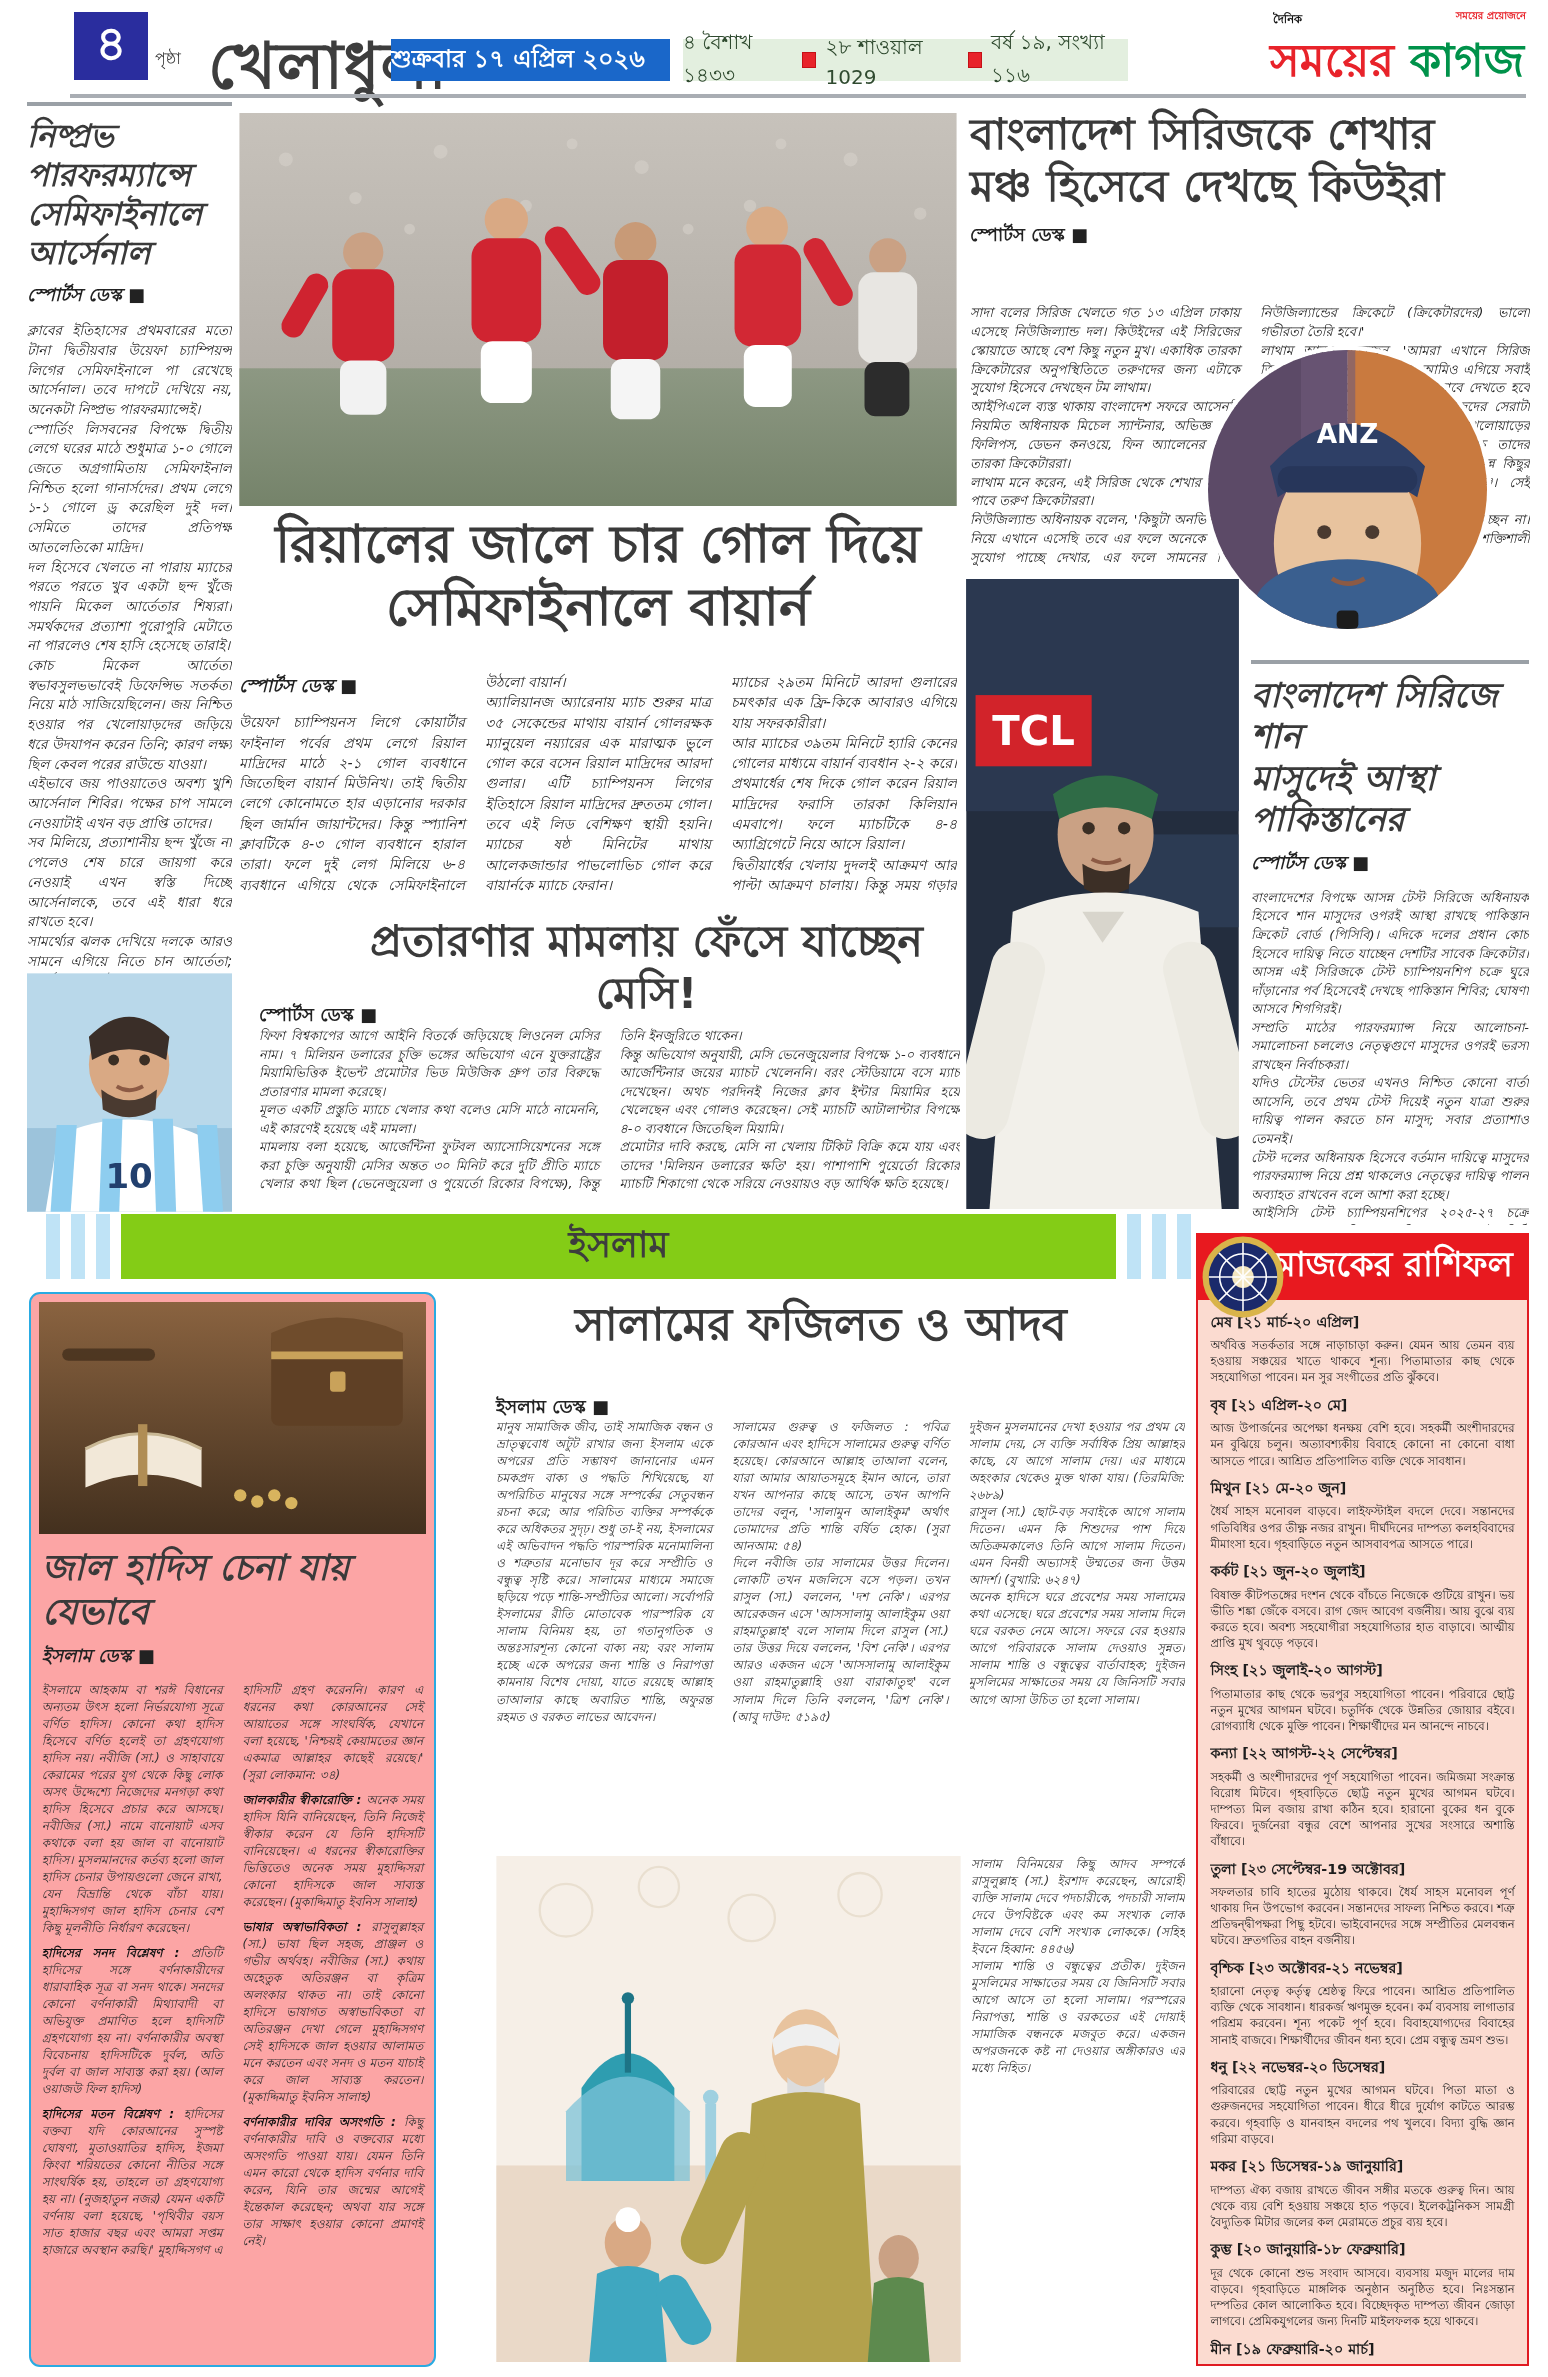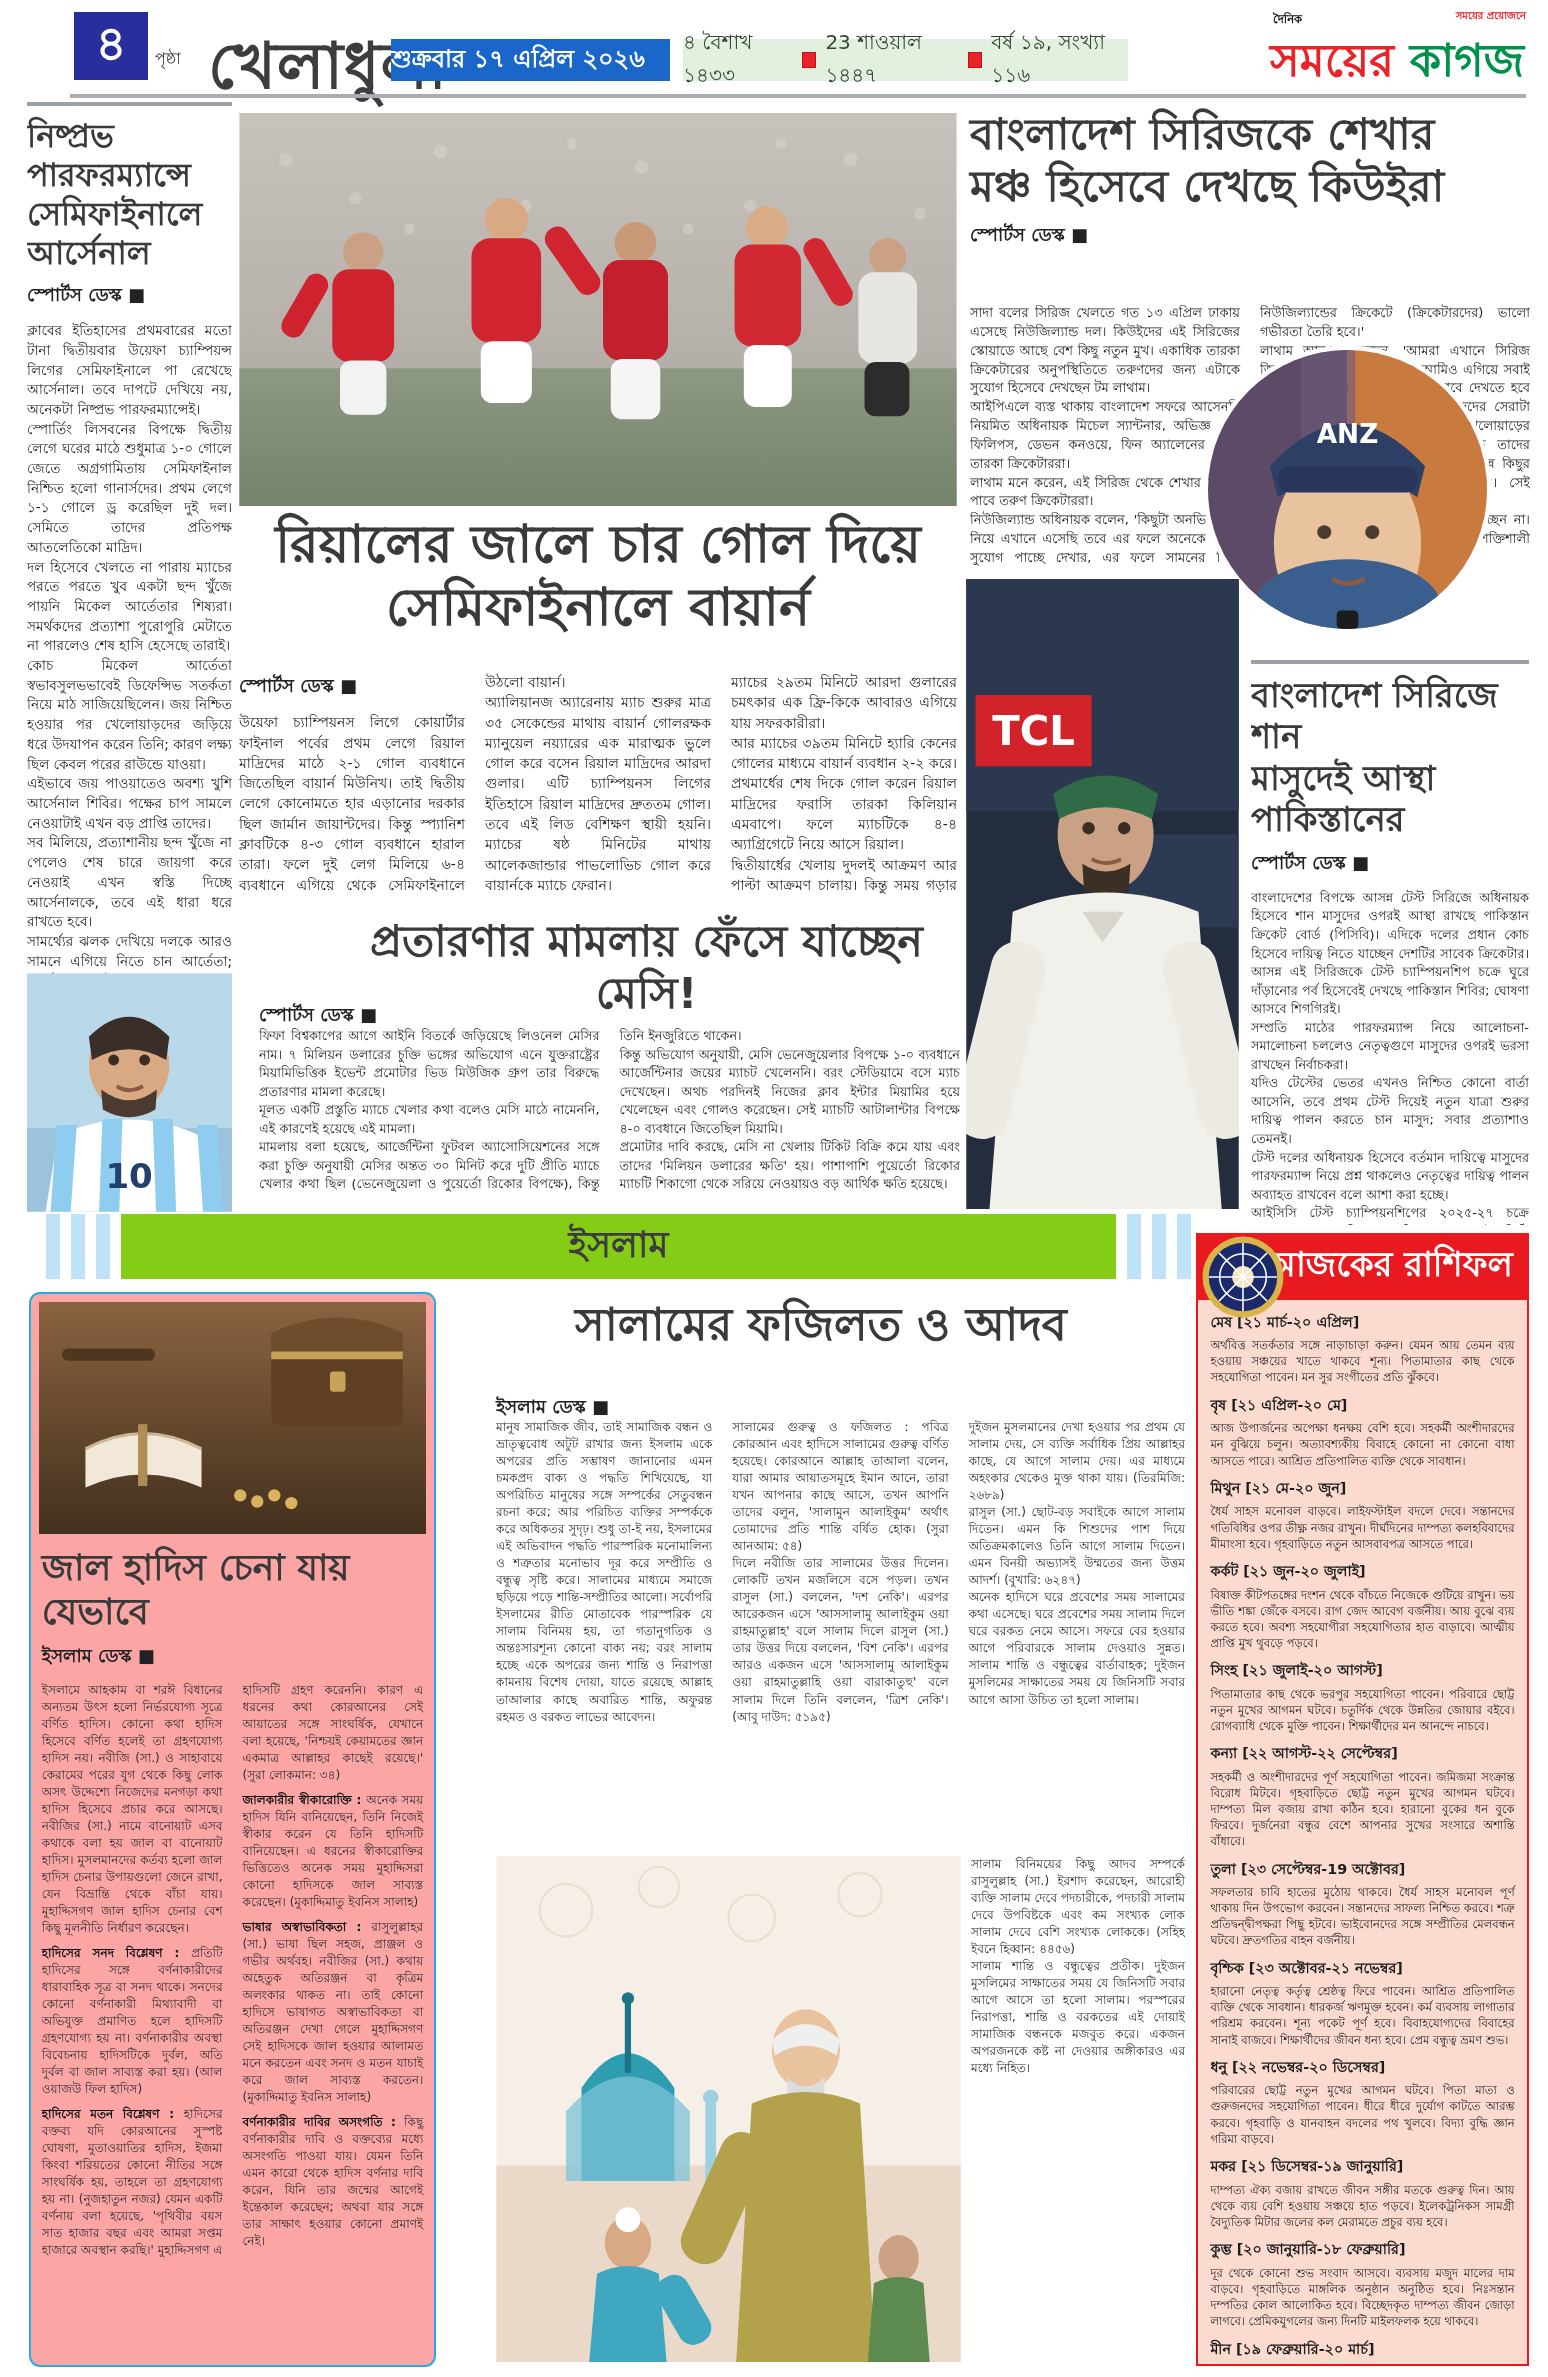--- a/index.html
+++ b/index.html
@@ -23,21 +23,21 @@
   .logo-tag{position:absolute;right:0;top:1.5px;font-size:10px;font-weight:bold;color:#e8232a;}
   .logo-main{position:absolute;left:0;top:20px;font-size:45px;font-weight:bold;white-space:nowrap;}
   .logo-red{color:#e8232a;} .logo-green{color:#00924a;}
   .header-rule{left:70px;top:94px;width:1456px;height:3.9px;background:#a9adb3;}
   
   .hl{font-weight:bold;color:#3a3a3a;line-height:1.22;}
   .byline{font-weight:bold;font-size:18px;color:#222;margin:7.7px 0 9.3px 0;}
   .body-txt{font-size:14px;line-height:1.45;color:#222;}
   .cols2{column-count:2;column-gap:20px;}
   .cols3{column-count:3;column-gap:20px;}
-  .clip{overflow:hidden;}
+  .clip{overflow:hidden;font-style:italic;}
   .topbar{border-top:4.6px solid #9aa0a6;padding-top:11px;}
   
   .arsenal{left:27px;top:102px;width:205px;height:860px;}
   .arsenal .hl{font-size:32px;}
   .arsenal .body-txt{font-size:13.6px;}
   .bayern-photo{left:239px;top:113px;width:718px;height:393px;}
   .bayern-hl{left:239px;top:513px;width:718px;text-align:center;font-size:52px;}
   .bayern-body{left:239px;top:672px;width:718px;height:232px;}
   .nz{left:970px;top:108px;width:560px;}
   .nz .hl{font-size:43px;}
@@ -93,21 +93,21 @@
     <span>৪</span>
   </div>
   <div class="abs pagenum-label">পৃষ্ঠা</div>
   <div class="abs section-title">খেলাধুলা</div>
   <div class="abs date-pill">
     <span>শুক্রবার ১৭ এপ্রিল ২০২৬</span>
   </div>
   <div class="abs cal-pill">
     <span>৪ বৈশাখ ১৪৩৩</span>
     <span class="red-sq"></span>
-    <span>23 শাওয়াল ১৪৪৭</span>
+    <span>২৮ শাওয়াল 1029</span>
     <span class="red-sq"></span>
     <span>বর্ষ ১৯, সংখ্যা ১১৬</span>
   </div>
   <div class="abs logo-wrap">
     <span class="logo-daily">দৈনিক</span>
     <span class="logo-tag">সময়ের প্রয়োজনে</span>
     <span class="logo-main"><span class="logo-red">সময়ের</span> <span class="logo-green">কাগজ</span></span>
   </div>
   <div class="abs header-rule"></div>
 

